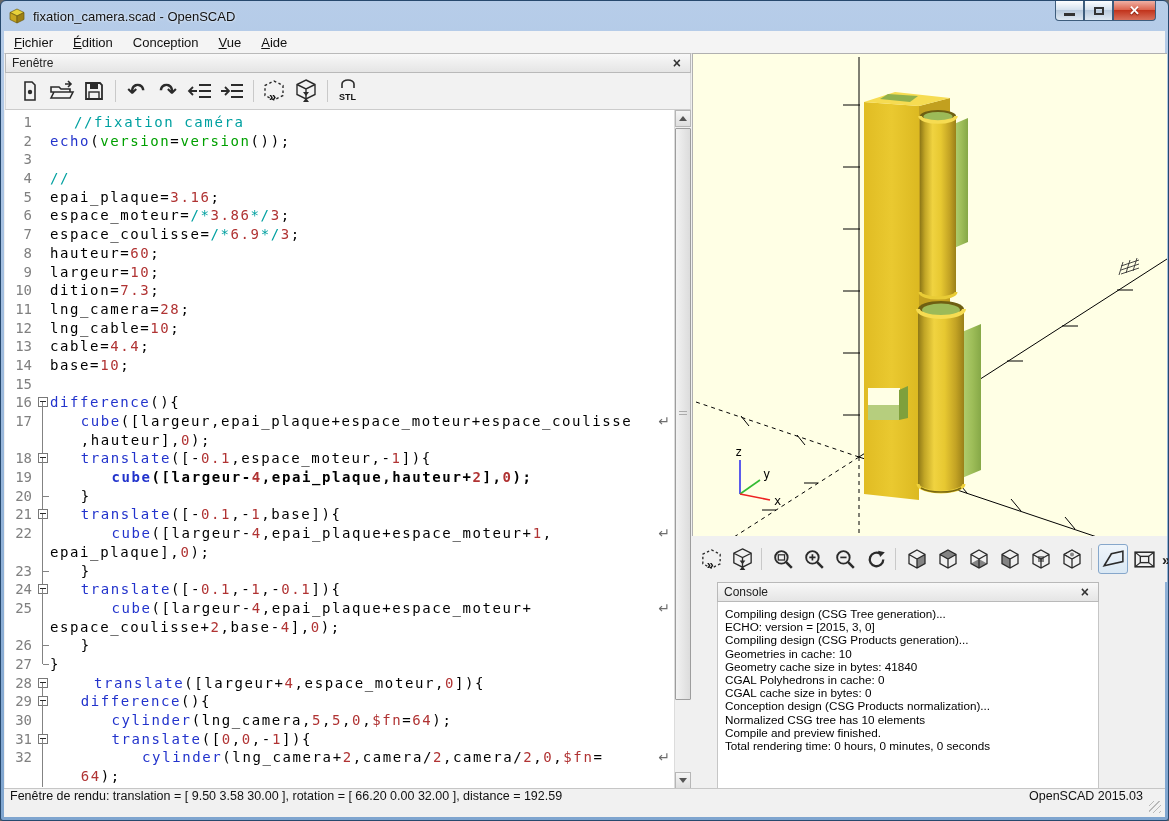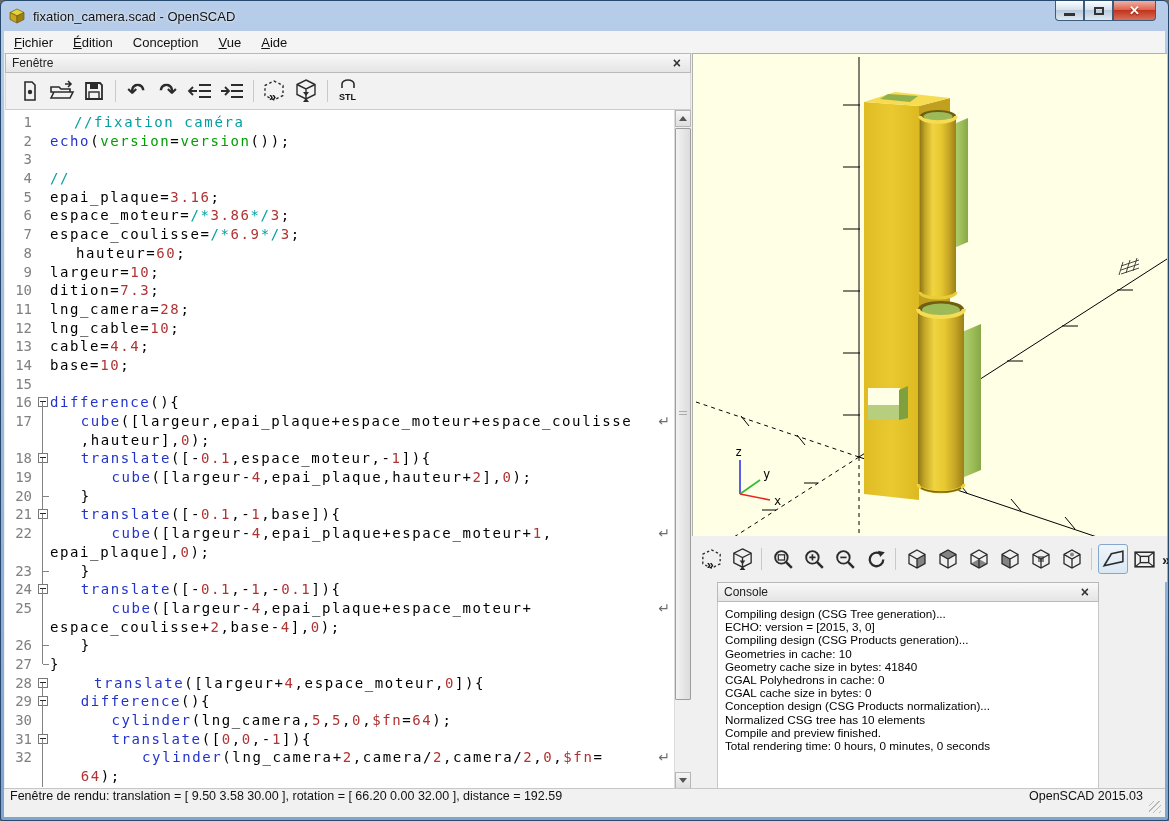--- a/index.html
+++ b/index.html
@@ -218,21 +218,21 @@
             <div class="ctext" style="padding-left: 0px; text-align: right;"><span class="sb">espace_moteur=</span><span class="sc">/*</span><span class="sn">3.86</span><span class="sc">*/</span><span class="sn">3</span><span class="sb">;</span></div>
           </div>
           <div class="crow">
             <div class="gut">7</div>
             <div class="fold"></div>
             <div class="ctext" style="padding-left: 0px;"><span class="sb">espace_coulisse=</span><span class="sc">/*</span><span class="sn">6.9</span><span class="sc">*/</span><span class="sn">3</span><span class="sb">;</span></div>
           </div>
           <div class="crow">
             <div class="gut">8</div>
             <div class="fold"></div>
-            <div class="ctext" style="padding-left: 0px; margin-left: 26px;"><span class="sb">hauteur=</span><span class="sn">60</span><span class="sb">;</span></div>
+            <div class="ctext" style="padding-left: 0px;"><span class="sb">hauteur=</span><span class="sn">60</span><span class="sb">;</span></div>
           </div>
           <div class="crow">
             <div class="gut">9</div>
             <div class="fold"></div>
             <div class="ctext" style="padding-left: 0px;"><span class="sb">largeur=</span><span class="sn">10</span><span class="sb">;</span></div>
           </div>
           <div class="crow">
             <div class="gut">10</div>
             <div class="fold"></div>
             <div class="ctext" style="padding-left: 0px;"><span class="sb">dition=</span><span class="sn">7.3</span><span class="sb">;</span></div>
@@ -295,21 +295,21 @@
               <span class="fb"></span>
             </div>
             <div class="ctext" style="padding-left: 30.7px;"><span class="sk">translate</span><span class="sb">([-</span><span class="sn">0.1</span><span class="sb">,espace_moteur,-</span><span class="sn">1</span><span class="sb">]){</span></div>
           </div>
           <div class="crow">
             <div class="gut">19</div>
             <div class="fold">
               <span class="ft"></span>
               <span class="fb"></span>
             </div>
-            <div class="ctext" style="padding-left: 61.4px;"><span class="sk">cube</span><span class="sb">([largeur-</span><span class="sn">4</span><span class="sb">,epai_plaque,hauteur+</span><span class="sn">2</span><span class="sb">],</span><span class="sn">0</span><span class="sb">);</span></div>
+            <div class="ctext" style="padding-left: 61.4px; font-weight: bold;"><span class="sk">cube</span><span class="sb">([largeur-</span><span class="sn">4</span><span class="sb">,epai_plaque,hauteur+</span><span class="sn">2</span><span class="sb">],</span><span class="sn">0</span><span class="sb">);</span></div>
           </div>
           <div class="crow">
             <div class="gut">20</div>
             <div class="fold">
               <span class="ft"></span>
               <span class="fb"></span>
               <span class="fh"></span>
             </div>
             <div class="ctext" style="padding-left: 30.7px;"><span class="sb">}</span></div>
           </div>

